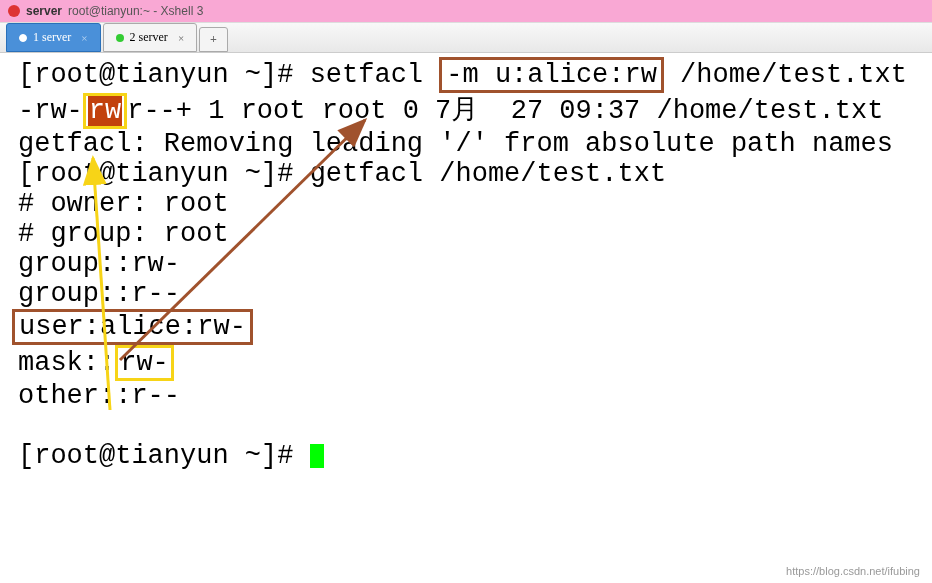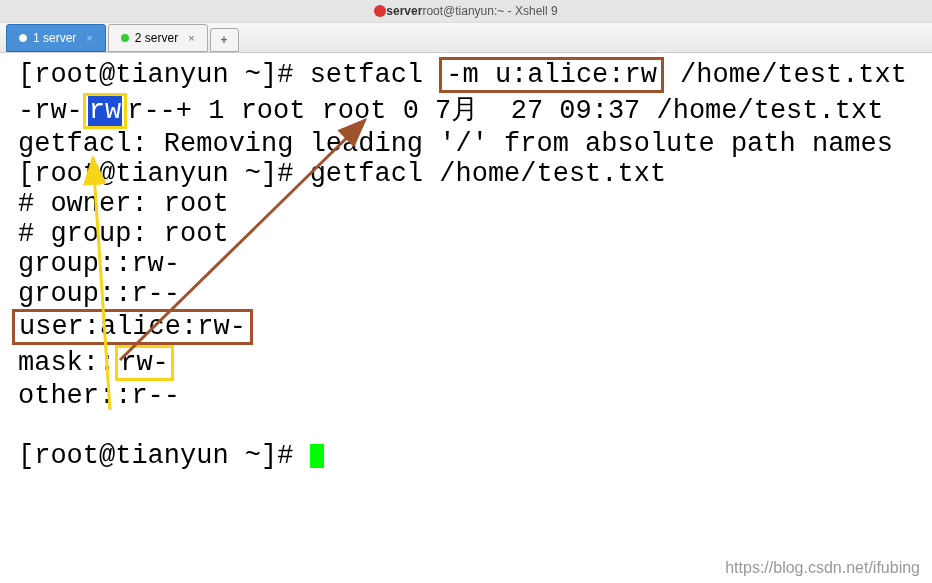--- a/index.html
+++ b/index.html
@@ -5,44 +5,45 @@
     * { margin: 0; padding: 0; box-sizing: border-box; }
     body {
       font-family: Arial, sans-serif;
       background: #fff;
       width: 932px;
       height: 583px;
       overflow: hidden;
       position: relative;
     }
     .titlebar {
-      background: #e5e5e5;
+      background: #f9a8d4;
       padding: 4px 8px;
       font-size: 12px;
       color: #555;
       border-bottom: 1px solid #ddd;
       display: flex;
       align-items: center;
-      justify-content: center;
+      gap: 6px;
     }
     .titlebar .icon {
       width: 12px;
       height: 12px;
       background: #d33;
       border-radius: 50%;
       display: inline-block;
     }
     .titlebar .bold { font-weight: bold; color: #333; }
     .tabbar {
       background: linear-gradient(#f8f8f8, #e8e8e8);
       border-bottom: 1px solid #ccc;
       display: flex;
       align-items: flex-end;
       height: 30px;
       padding-left: 6px;
+      font-family: Liberation Serif, serif;
     }
     .tab {
       padding: 6px 12px;
       font-size: 12px;
       border: 1px solid #aaa;
       background: #f4f4f4;
       margin-right: 2px;
       border-radius: 3px 3px 0 0;
       cursor: pointer;
       display: flex;
@@ -74,21 +75,21 @@
     .terminal {
       font-family: "Courier New", monospace;
       font-size: 27px;
       line-height: 30px;
       padding: 4px 18px;
       color: #000;
       position: relative;
     }
     .terminal .line { white-space: pre; position: relative; }
     .hl-black {
-      background: #1d4ed8;
+      background: #c2410c;
       color: #fff;
       padding: 0 1px;
     }
     .box-brown {
       border: 3px solid #a0522d;
       padding: 0 4px;
       margin: 0 -6px;
       display: inline-block;
     }
     .box-brown-2 {
@@ -111,31 +112,31 @@
     .arrow-svg {
       position: absolute;
       top: 60px;
       left: 0;
       pointer-events: none;
     }
     .watermark {
       position: absolute;
       bottom: 6px;
       right: 12px;
-      font-size: 16px;
+      font-size: 11px;
       color: #999;
     }
   </style>
 </head>
 <body>
 
 <div class="titlebar">
   <span class="icon"></span>
   <span class="bold">server</span>
-  <span>root@tianyun:~ - Xshell 9</span>
+  <span>root@tianyun:~ - Xshell 3</span>
 </div>
 
 <div class="tabbar">
   <div class="tab active">
     <span class="tab-dot blue"></span>
     <span>1 server</span>
     <span class="tab-close">×</span>
   </div>
   <div class="tab">
     <span class="tab-dot green"></span>

